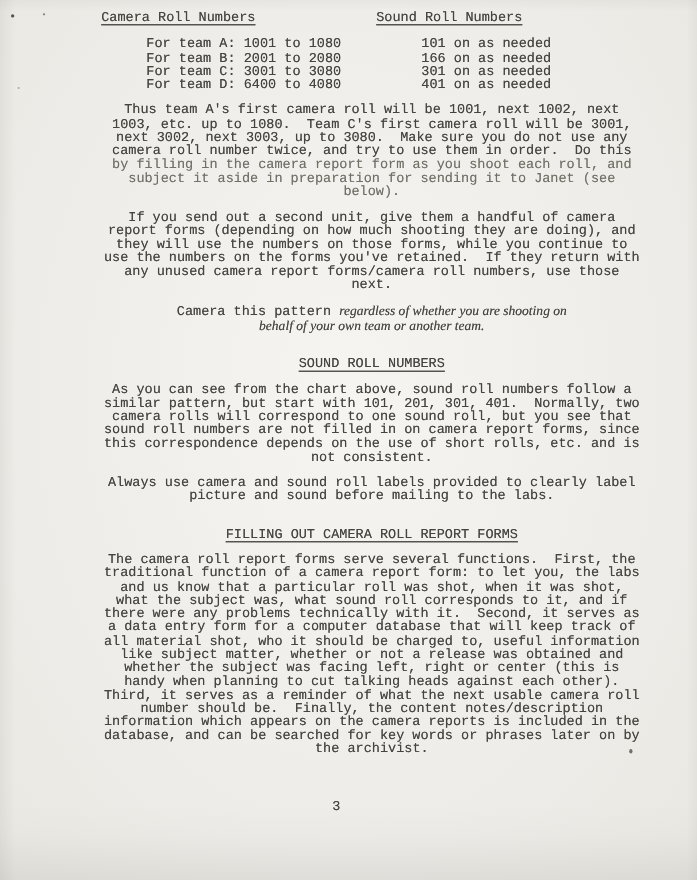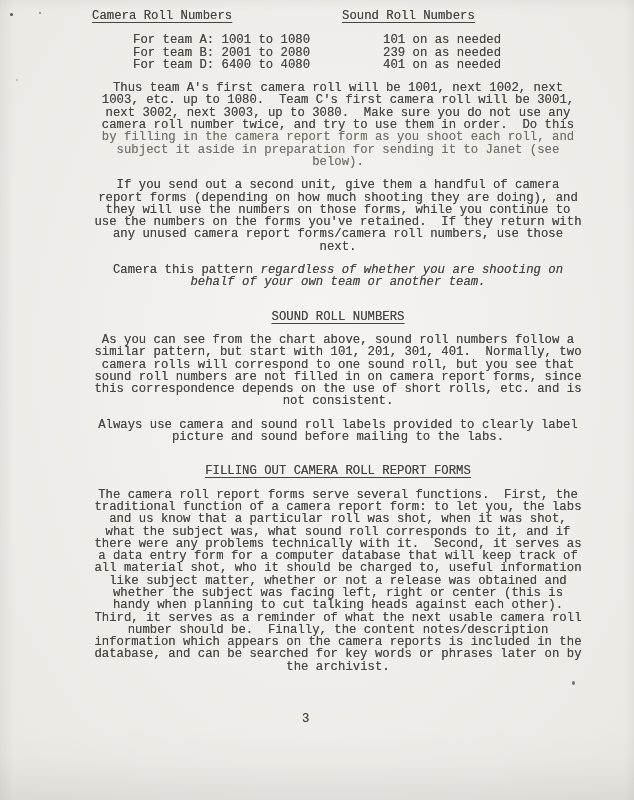--- a/index.html
+++ b/index.html
@@ -47,21 +47,21 @@
     text-decoration: underline;
     text-underline-offset: 3px;
     text-decoration-thickness: 1px;
   }
   .roll-table { margin-bottom: 11px; margin-left: 41px; }
   .para { margin: 0 0 11px 0; }
   .faded {
     color: #716f66;
     text-shadow: 0 0 0.4px rgba(113,111,102,0.5);
   }
-  .italic { font-style: italic; }
+  .italic { font-style: italic; font-family: Liberation Serif, serif; }
   .heading {
     text-align: center;
     margin: 22px 0 11px 0;
   }
   .heading span {
     text-decoration: underline;
     text-underline-offset: 3px;
     text-decoration-thickness: 1px;
   }
   .page-number {
@@ -96,21 +96,25 @@
       <div class="cell-sound"><span class="u">Sound Roll Numbers</span></div>
     </div>
 
     <div class="roll-table">
       <div class="row">
         <div class="cell-camera">For team A: 1001 to 1080</div>
         <div class="cell-sound">101 on as needed</div>
       </div>
       <div class="row">
         <div class="cell-camera">For team B: 2001 to 2080</div>
-        <div class="cell-sound">239 on as needed</div>
+        <div class="cell-sound">166 on as needed</div>
+      </div>
+      <div class="row">
+        <div class="cell-camera">For team C: 3001 to 3080</div>
+        <div class="cell-sound">301 on as needed</div>
       </div>
       <div class="row">
         <div class="cell-camera">For team D: 6400 to 4080</div>
         <div class="cell-sound">401 on as needed</div>
       </div>
     </div>
 
     <p class="para pre"><span>Thus team A's first camera roll will be 1001, next 1002, next
 1003, etc. up to 1080.  Team C's first camera roll will be 3001,
 next 3002, next 3003, up to 3080.  Make sure you do not use any

